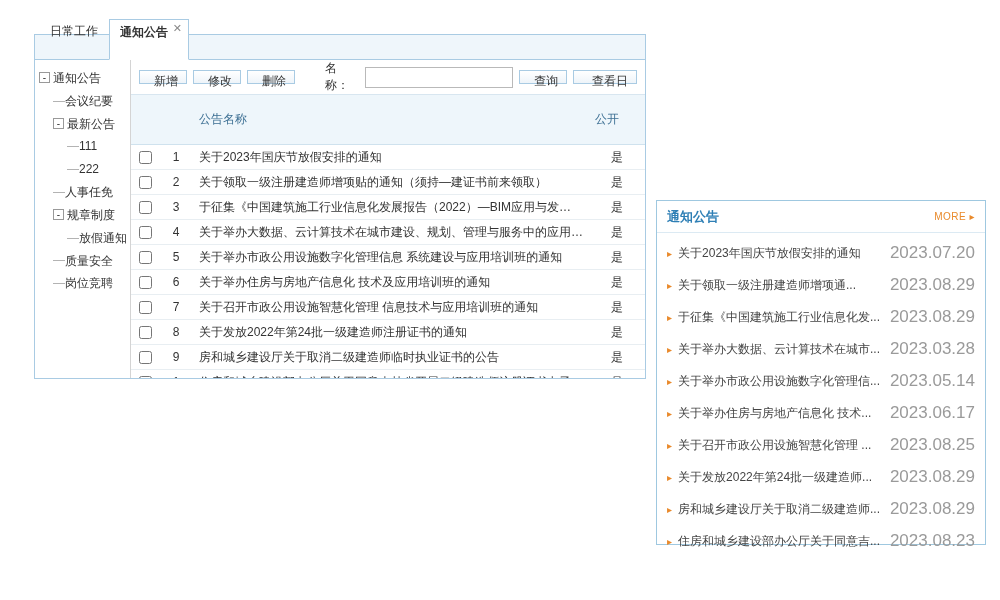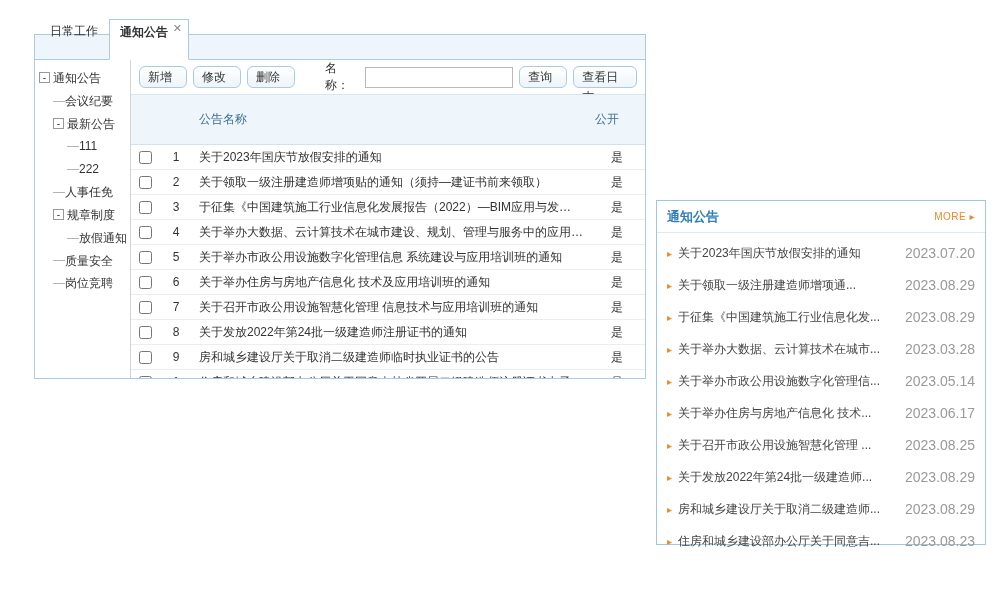--- a/index.html
+++ b/index.html
@@ -129,31 +129,31 @@
   
   #toolbar {
     height: 34px;
     display: flex;
     align-items: center;
     padding: 0 8px;
     box-sizing: border-box;
     gap: 6px;
   }
   .tb-btn {
-    height: 22px;
+    height: 14px;
     min-width: 48px;
     padding: 0 8px;
     font-size: 12px;
     color: #333;
     background: linear-gradient(#ffffff, #eef4f9);
     border: 1px solid #a9cbe3;
-    border-radius: 6px;
+    border-radius: 0;
     cursor: pointer;
     line-height: 20px;
-    text-align: left;
+    text-align: right;
     box-sizing: border-box;
   }
   #search-label {
     margin-left: 24px;
     font-size: 12px;
     color: #333;
   }
   #search-input {
     height: 21px;
     width: 148px;
@@ -263,21 +263,21 @@
   li .ntitle {
     flex: 1 1 auto;
     white-space: nowrap;
     overflow: hidden;
     text-overflow: ellipsis;
     padding-right: 8px;
   }
   li .ndate {
     flex: 0 0 auto;
     color: #9a9a9a;
-    font-size: 14px;
+    font-size: 17px;
   }
 </style>
 </head>
 <body>
 
 <div id="app-window">
 
   <div id="tab-strip">
     <div class="tab">
       <span>日常工作</span>

